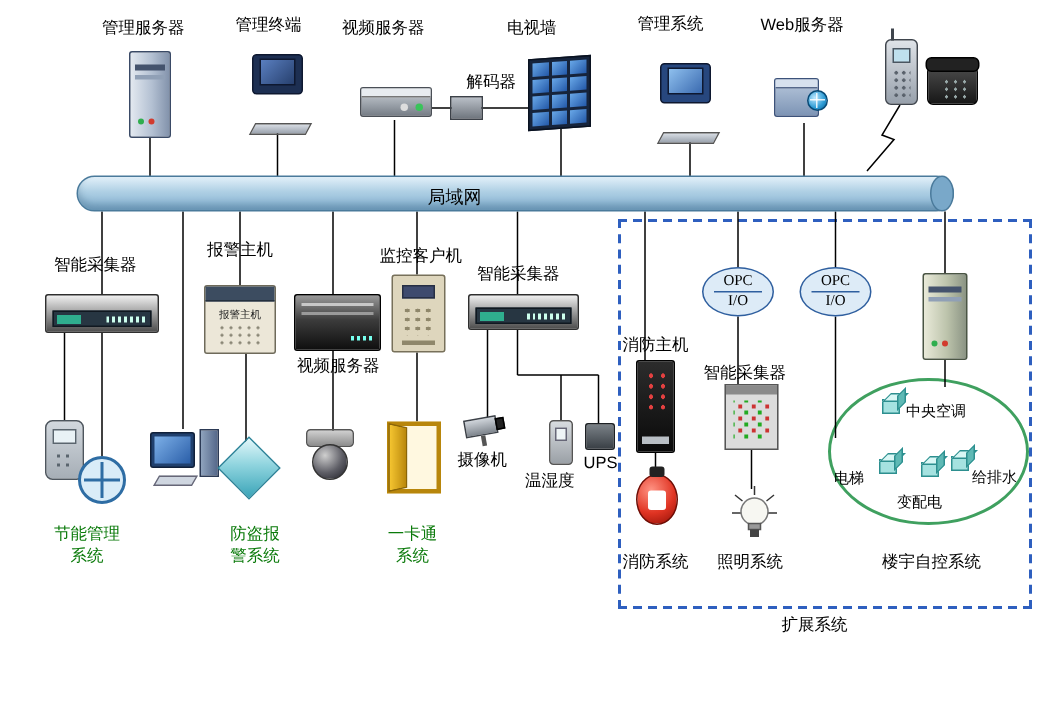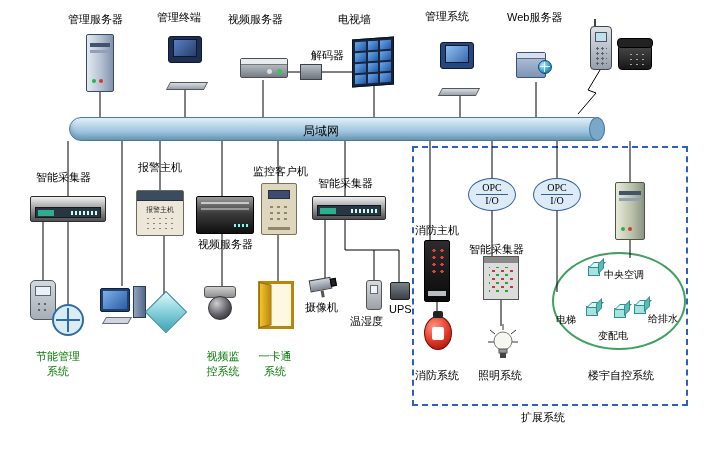--- a/index.html
+++ b/index.html
@@ -4,21 +4,21 @@
 <style>
   *{box-sizing:border-box;margin:0;padding:0}
   html,body{background:#fff}
   #canvas{position:relative;width:707px;height:468px;background:#fff;font-family:"Liberation Sans",sans-serif;overflow:hidden}
   #wires{position:absolute;left:0;top:0;z-index:1}
   .dev{position:absolute;z-index:2}
   .lbl{position:absolute;z-index:3;font-size:11px;line-height:1.2;color:#000;white-space:nowrap}
   .green{position:absolute;z-index:3;font-size:11px;line-height:1.35;color:#0a7a0a;text-align:center}
   .caption{position:absolute;left:0;top:440px;width:100%;text-align:center;font-size:15px;font-weight:bold;color:#000;z-index:3}
   
-  .bus{position:absolute;left:69px;top:117px;width:536px;height:24px;z-index:2;border:1px solid #4a7a9b;border-radius:12px;
+  .bus{position:absolute;left:51px;top:117px;width:585px;height:24px;z-index:2;border:1px solid #4a7a9b;border-radius:12px;
        background:linear-gradient(180deg,#e2f0f9 0%,#aecfe4 45%,#83b1d1 100%);box-shadow:inset 0 -4px 5px rgba(40,80,110,.3)}
   .bus .cap{position:absolute;right:-1px;top:-1px;width:16px;height:24px;border:1px solid #4a7a9b;border-radius:50%;background:#79a8c9}
   .bus .blabel{position:absolute;left:233px;top:5px;font-size:12px;color:#000;white-space:nowrap}
   
   .dashbox{position:absolute;left:412px;top:146px;width:276px;height:260px;border:2px dashed #2e5fbf;z-index:0}
   .bldg-ellipse{position:absolute;left:552px;top:252px;width:134px;height:98px;border:2px solid #3fa05f;border-radius:50%;z-index:1;background:transparent}
   
   .opc{position:absolute;width:48px;height:33px;border:1px solid #2f5f9f;border-radius:50%;background:#ddebf7;z-index:2;
        display:flex;flex-direction:column;align-items:center;justify-content:center;font-family:"Liberation Serif",serif;font-size:10px;line-height:1.05;color:#000}
   .opc .mid{width:68%;border-top:1px solid #2f5f9f;margin:1px 0}
@@ -299,23 +299,23 @@
   <div class="lbl" style="left:253px;top:165px">监控客户机</div>
   <div class="lbl" style="left:318px;top:177px">智能采集器</div>
   <div class="lbl" style="left:305px;top:301px">摄像机</div>
   <div class="lbl" style="left:350px;top:315px">温湿度</div>
   <div class="lbl" style="left:389px;top:303px">UPS</div>
 
   <div class="green" style="left:20px;top:349px;width:76px">
     <div>节能管理</div>
       <div>系统</div>
   </div>
-  <div class="green" style="left:199px;top:349px;width:48px">
-    <div>视频监</div>
-      <div>控系统</div>
+  <div class="green" style="left:147px;top:349px;width:46px">
+    <div>防盗报</div>
+      <div>警系统</div>
   </div>
   <div class="green" style="left:251px;top:349px;width:48px">
     <div>一卡通</div>
       <div>系统</div>
   </div>
 
   <div class="lbl" style="left:415px;top:224px">消防主机</div>
   <div class="lbl" style="left:469px;top:243px">智能采集器</div>
   <div class="lbl" style="left:415px;top:369px">消防系统</div>
   <div class="lbl" style="left:478px;top:369px">照明系统</div>

